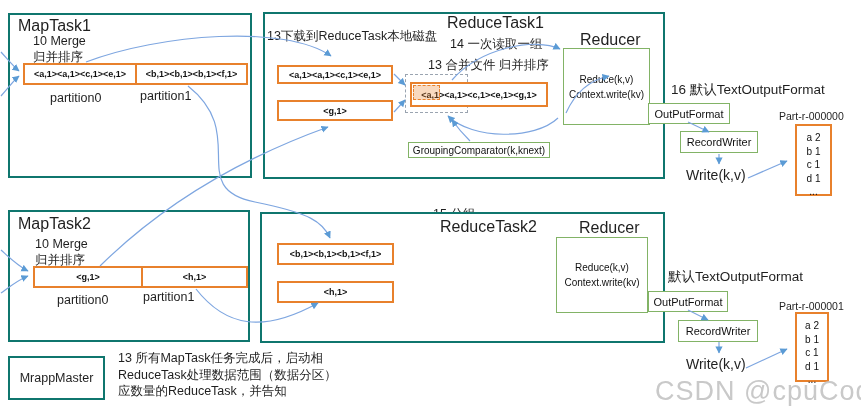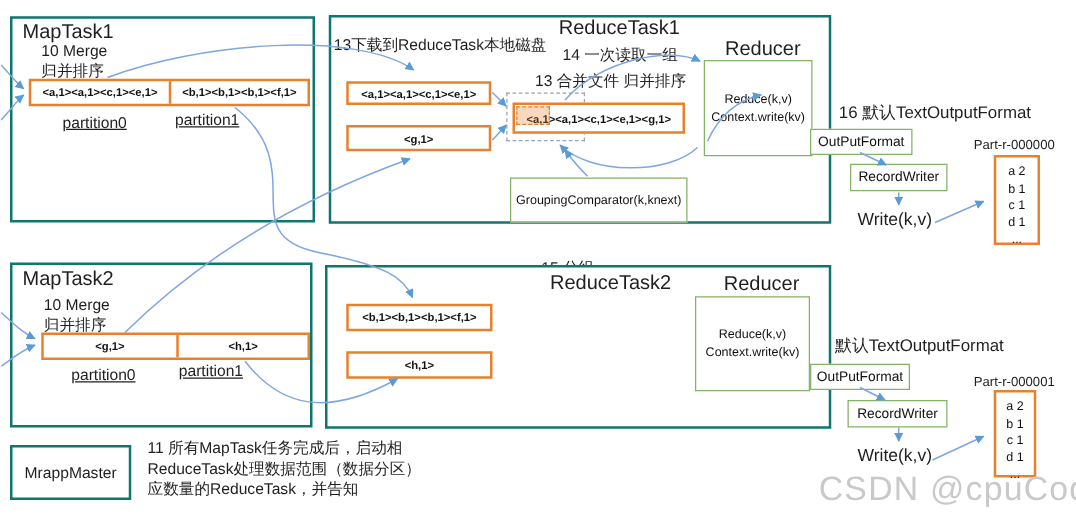--- a/index.html
+++ b/index.html
@@ -10,21 +10,21 @@
   .blackbox{position:absolute;border:2px solid #0f766e;background:#ffffff;box-sizing:border-box;}
   .obox{position:absolute;border:2px solid #e8812c;background:#ffffff;box-sizing:border-box;
         display:flex;align-items:center;justify-content:center;font-size:9px;font-weight:600;color:#111;}
   .gbox{position:absolute;border:1.5px solid #82b366;background:#ffffff;box-sizing:border-box;
         display:flex;align-items:center;justify-content:center;font-size:11px;color:#111;text-align:center;}
   .note{position:absolute;font-size:12.5px;white-space:nowrap;}
   .title{position:absolute;font-size:16px;white-space:nowrap;}
   .prow{position:absolute;display:flex;border:2px solid #e8812c;background:#fff;box-sizing:border-box;}
   .pcell{display:flex;align-items:center;justify-content:center;font-size:9px;font-weight:600;color:#111;box-sizing:border-box;}
   .pcell + .pcell{border-left:2px solid #e8812c;}
-  .plabel{position:absolute;font-size:12.5px;text-decoration:underline;}
+  .plabel{position:absolute;font-size:12.5px;}
   .dashedsel{position:absolute;border:1px dashed #9aa4b0;box-sizing:border-box;}
   .hl{position:absolute;border:1px dashed #e8812c;background:rgba(232,129,44,0.30);box-sizing:border-box;}
   .partbox{position:absolute;border:2px solid #e8812c;background:#fff;box-sizing:border-box;
            font-size:10px;line-height:13.5px;text-align:center;padding-top:5px;color:#111;}
   .write{position:absolute;font-size:14px;white-space:nowrap;}
   .plab{position:absolute;font-size:10.5px;white-space:nowrap;}
   .wm{position:absolute;font-size:27px;color:#c9c9c9;letter-spacing:1px;white-space:nowrap;}
   .stack2 div{line-height:15px;}
   svg.arrows{position:absolute;left:0;top:0;pointer-events:none;z-index:60;}
 </style>
@@ -61,21 +61,21 @@
   <div class="note" style="left:450px;top:36px;">14 一次读取一组</div>
   <div class="note" style="left:428px;top:57px;">13 合并文件 归并排序</div>
 
   <div class="obox" style="left:277px;top:65px;width:116px;height:19px;">&lt;a,1&gt;&lt;a,1&gt;&lt;c,1&gt;&lt;e,1&gt;</div>
   <div class="obox" style="left:277px;top:100px;width:116px;height:21px;">&lt;g,1&gt;</div>
 
   <div class="dashedsel" style="left:405px;top:74px;width:63px;height:39px;"></div>
   <div class="obox" style="left:410px;top:82px;width:138px;height:25px;">&lt;a,1&gt;&lt;a,1&gt;&lt;c,1&gt;&lt;e,1&gt;&lt;g,1&gt;</div>
   <div class="hl" style="left:413px;top:85px;width:27px;height:15px;"></div>
 
-  <div class="gbox" style="left:408px;top:142px;width:142px;height:36px;font-size:10px;">GroupingComparator(k,knext)</div>
+  <div class="gbox" style="left:408px;top:142px;width:142px;height:16px;font-size:10px;">GroupingComparator(k,knext)</div>
   <div class="note" style="left:433px;top:162px;margin-top:44px;">15 分组</div>
 
   <div class="title" style="left:580px;top:31px;">Reducer</div>
   <div class="gbox stack2" style="left:563px;top:48px;width:87px;height:77px;font-size:10px;">
     <div>
       <div>Reduce(k,v)</div>
       <div>Context.write(kv)</div>
     </div>
   </div>
 
@@ -112,21 +112,21 @@
   <div class="partbox" style="left:795px;top:312px;width:34px;height:70px;">
     <div>a 2</div>
     <div>b 1</div>
     <div>c 1</div>
     <div>d 1</div>
     <div>...</div>
   </div>
 
   <div class="blackbox" style="left:8px;top:356px;width:97px;height:44px;display:flex;align-items:center;justify-content:center;font-size:12.5px;">MrappMaster</div>
   <div class="note" style="left:118px;top:350px;line-height:16.5px;white-space:normal;width:250px;">
-    <div>11 所有MapTask任务完成后，启动相</div>
+    <div>13 所有MapTask任务完成后，启动相</div>
     <div>ReduceTask处理数据范围（数据分区）</div>
     <div>应数量的ReduceTask，并告知</div>
   </div>
 
   <div class="wm" style="left:655px;top:376px;width:200px;text-align:right;">CSDN @cpuCode</div>
 
   <svg class="arrows" width="861" height="412" viewBox="0 0 861 412">
     <defs>
       <marker id="ah" markerWidth="8" markerHeight="8" refX="5.5" refY="3" orient="auto">
         <path d="M0,0 L6,3 L0,6 z" fill="#5b9bd5"></path>

